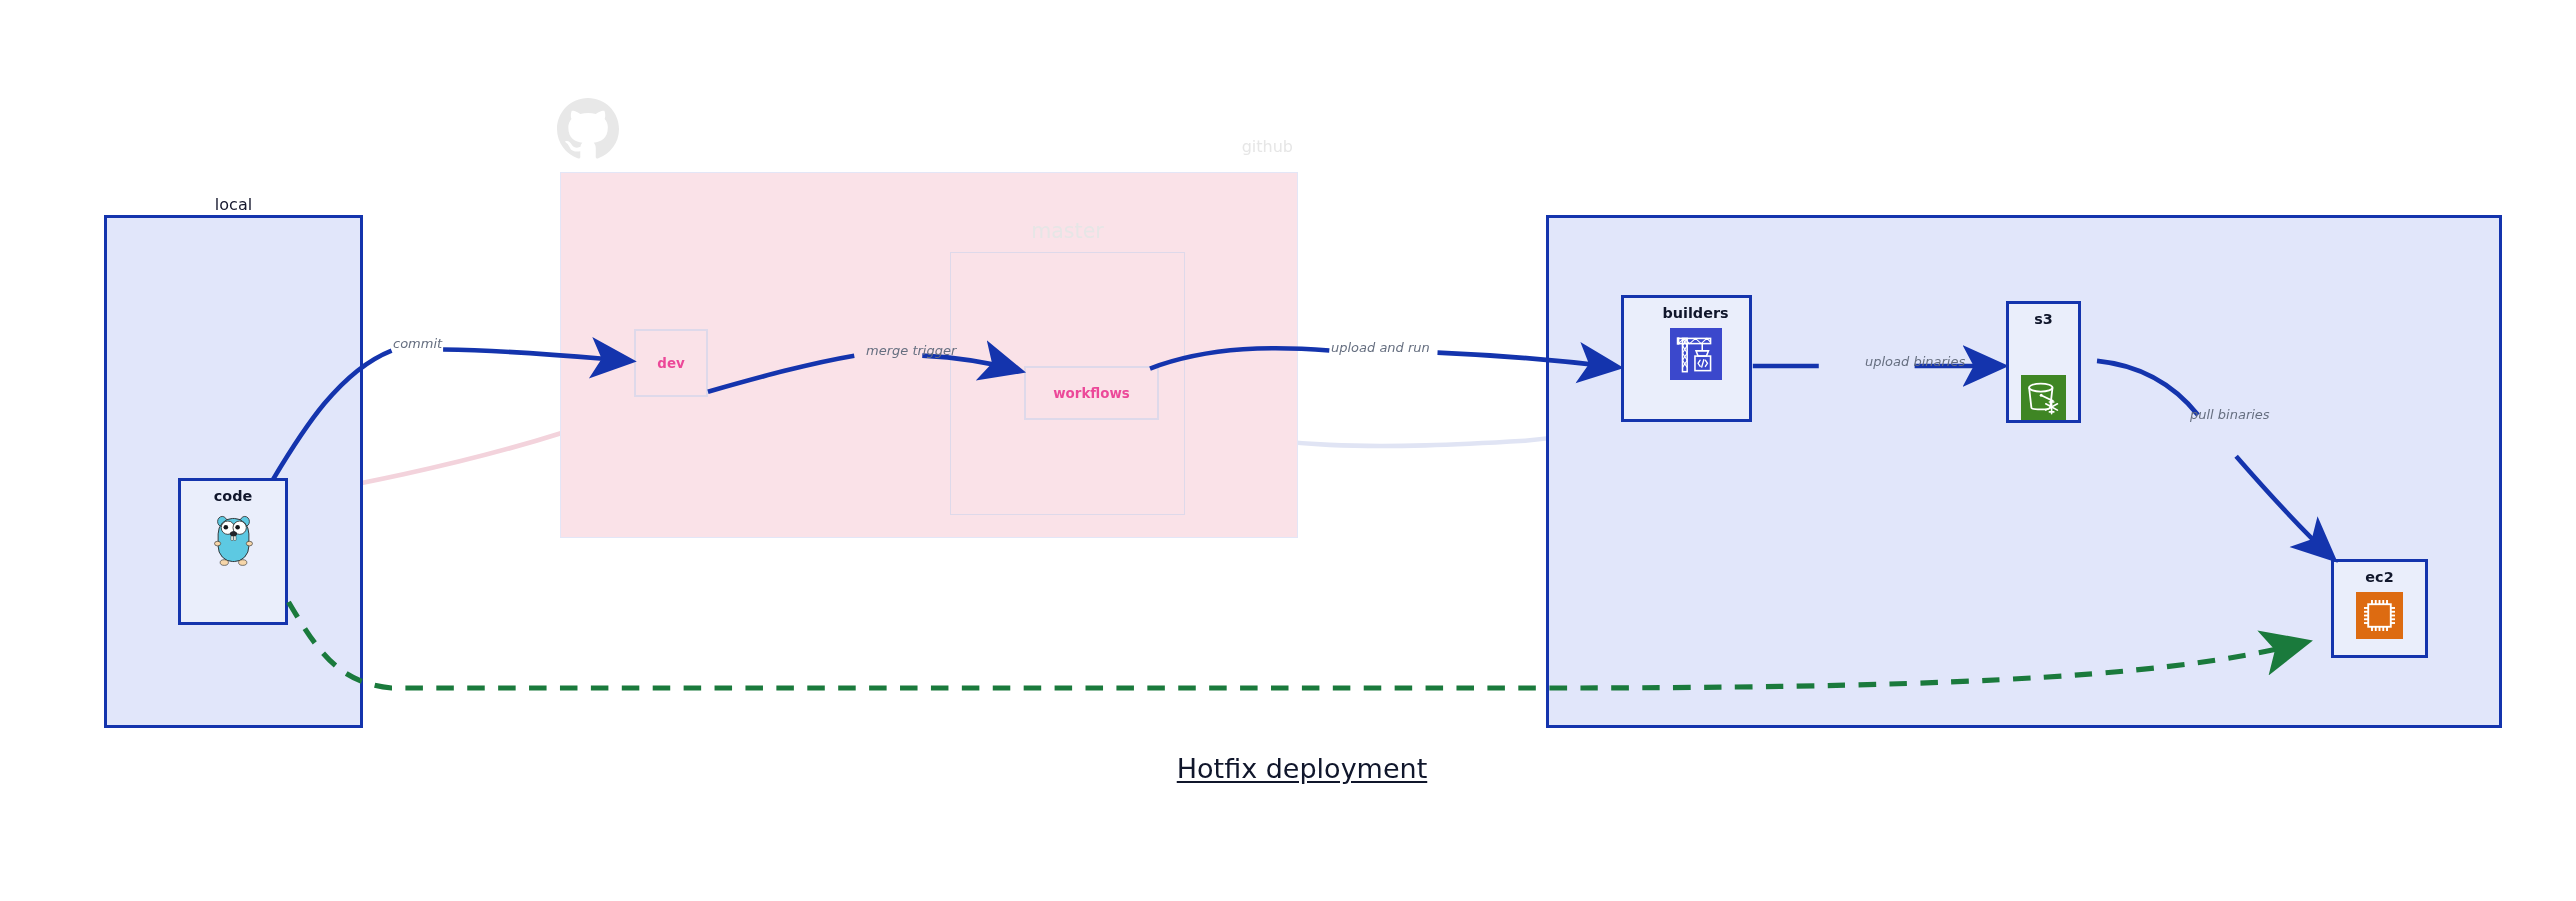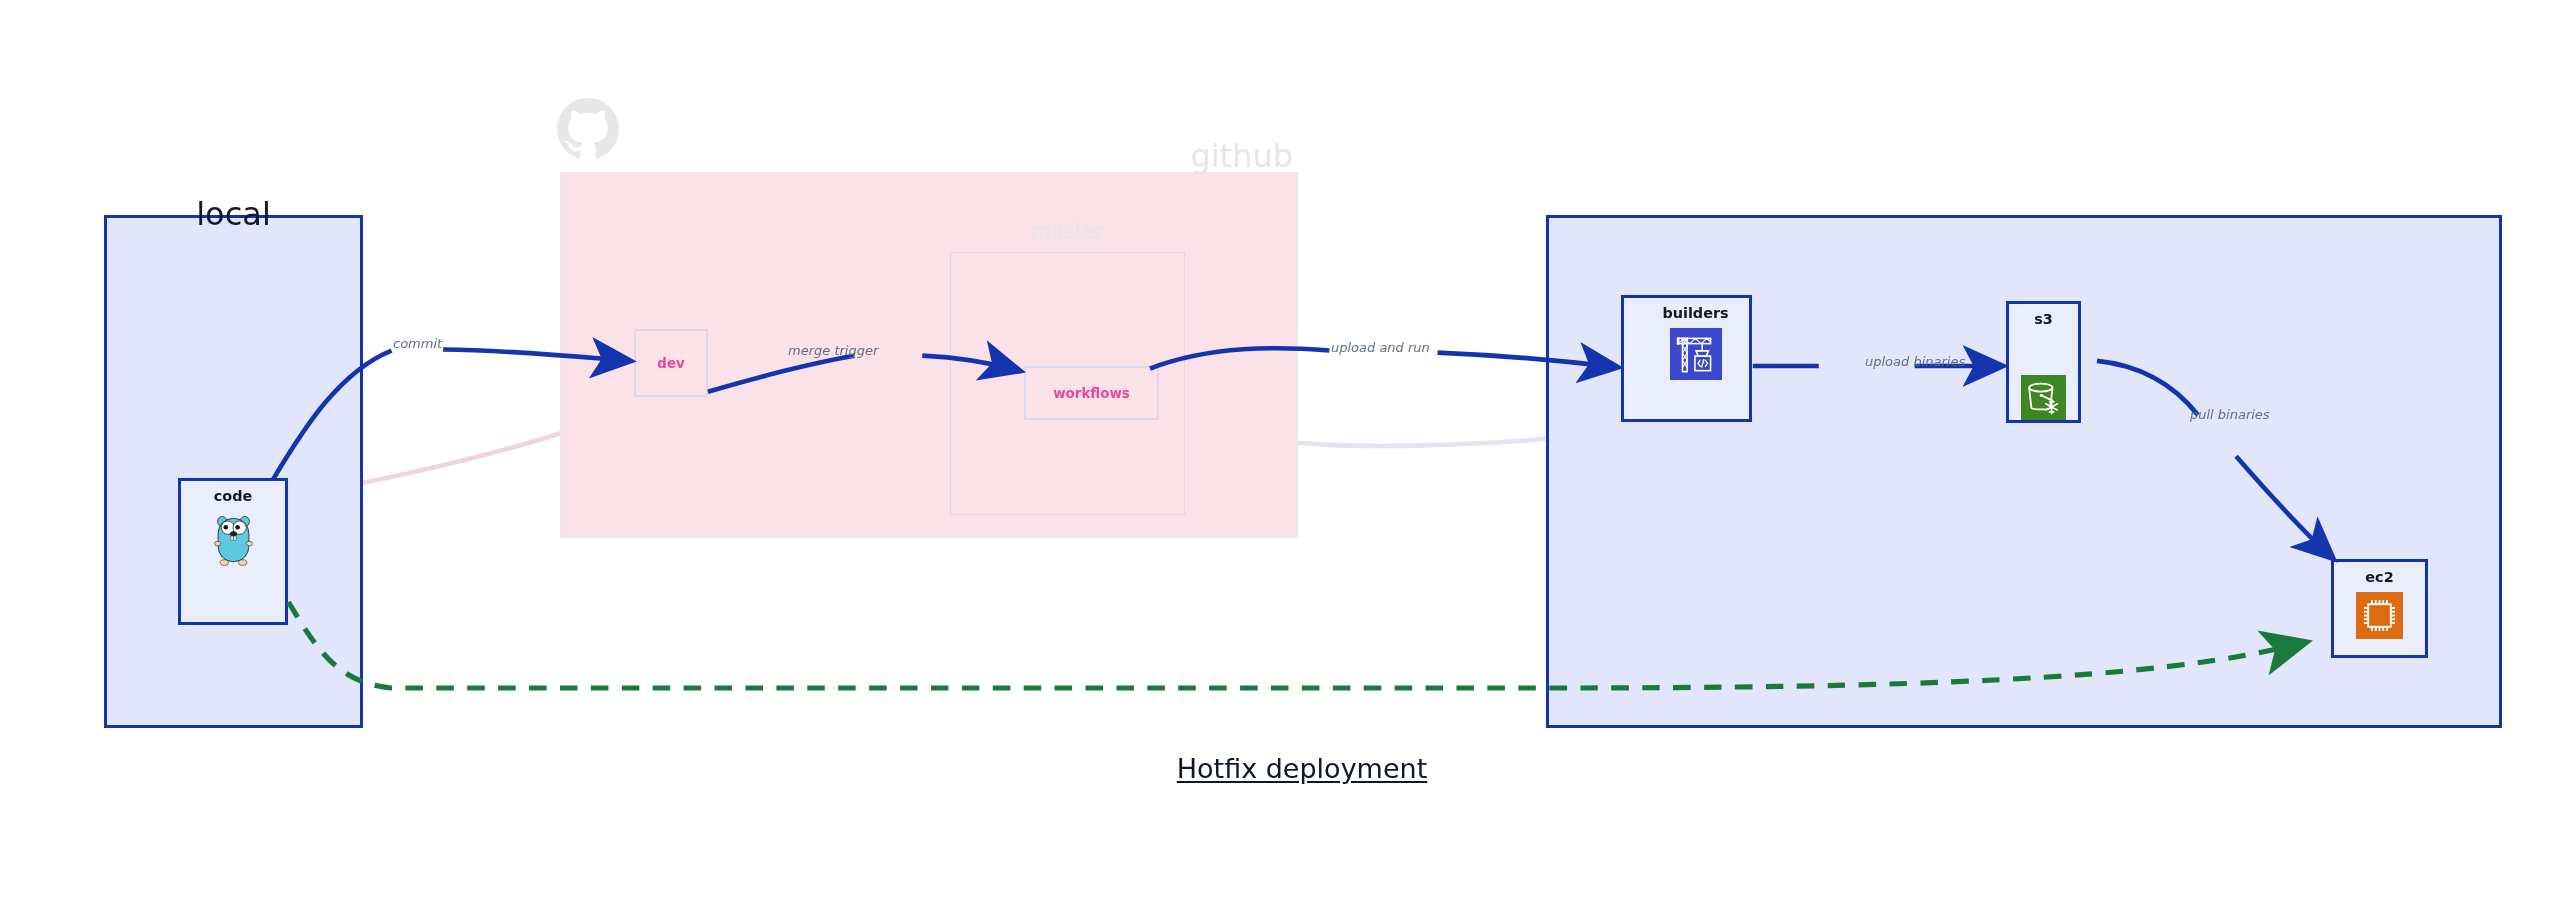--- a/index.html
+++ b/index.html
@@ -23,21 +23,21 @@
     top: 0;
     width: 2604px;
     height: 902px;
     overflow: visible;
   }
 
   
   .cluster-label {
     position: absolute;
     font-family: "DejaVu Sans", sans-serif;
-    font-size: 32px;
+    font-size: 16px;
     color: #16182e;
     white-space: nowrap;
     text-align: center;
   }
   .cluster-label.faded { color: #e6e6e6; }
 
   .region {
     position: absolute;
     box-sizing: border-box;
   }
@@ -314,21 +314,21 @@
 
     <path d="M 4070,700 C 4170,710 4230,760 4266,805" fill="none" stroke="#1434ad" stroke-width="9"></path>
     <path d="M 4340,885 C 4410,965 4480,1040 4524,1080" fill="none" stroke="#1434ad" stroke-width="9" marker-end="url(#ah-blue)"></path>
 
     <path d="M 560,1168 C 620,1270 660,1325 760,1335 L 2980,1335
              C 3700,1335 4180,1320 4460,1250" fill="none" stroke="#1a7a3c" stroke-width="10" stroke-dasharray="34 26" stroke-linecap="butt" marker-end="url(#ah-green)"></path>
   </svg>
 
   <div class="edge-label" style="left:393px; top:336px;">commit</div>
 
-  <div class="edge-label" style="left:788px; top:343px;">merge trigger</div>
+  <div class="edge-label" style="left:866px; top:343px;">merge trigger</div>
 
   <div class="edge-label" style="left:1331px; top:340px;">upload and run</div>
 
   <div class="edge-label" style="left:1821px; top:354px;margin-left:44px;">upload binaries</div>
 
   <div class="edge-label" style="left:2190px; top:407px;">pull binaries</div>
 
   <div class="diagram-title" style="left:0px; top:753px; width:2604px; text-align:center;">Hotfix deployment</div>
 
 </div>

